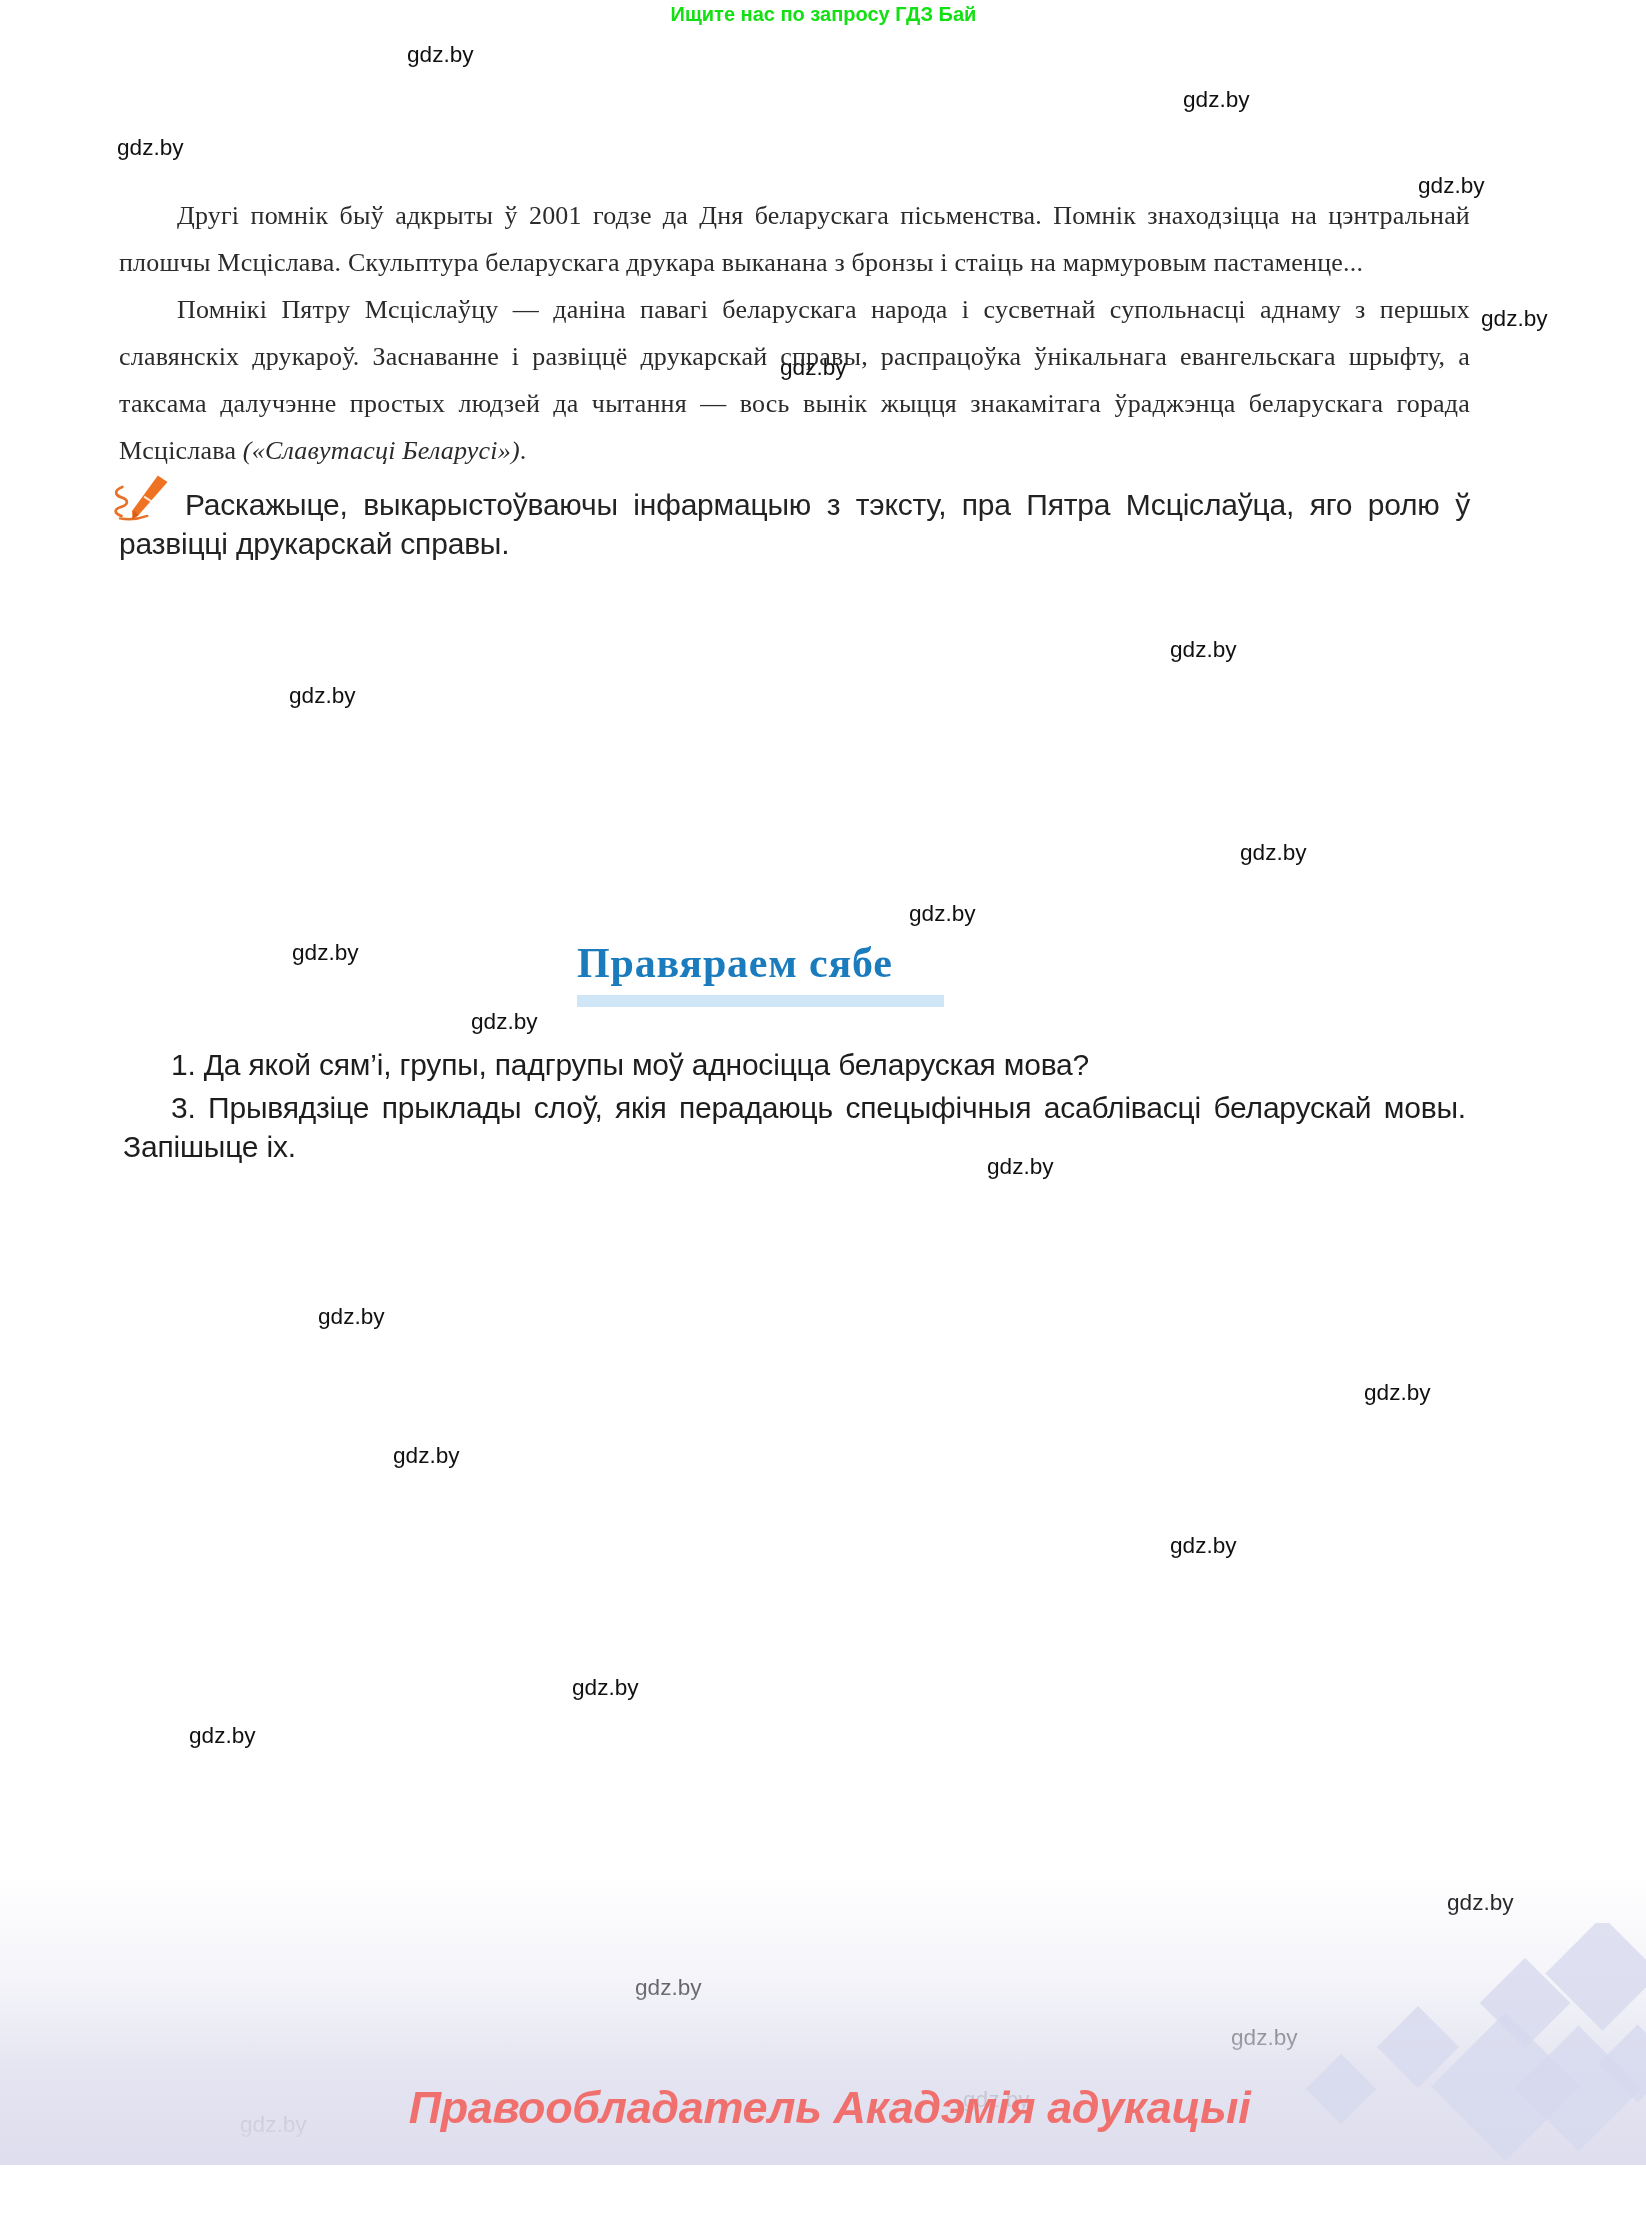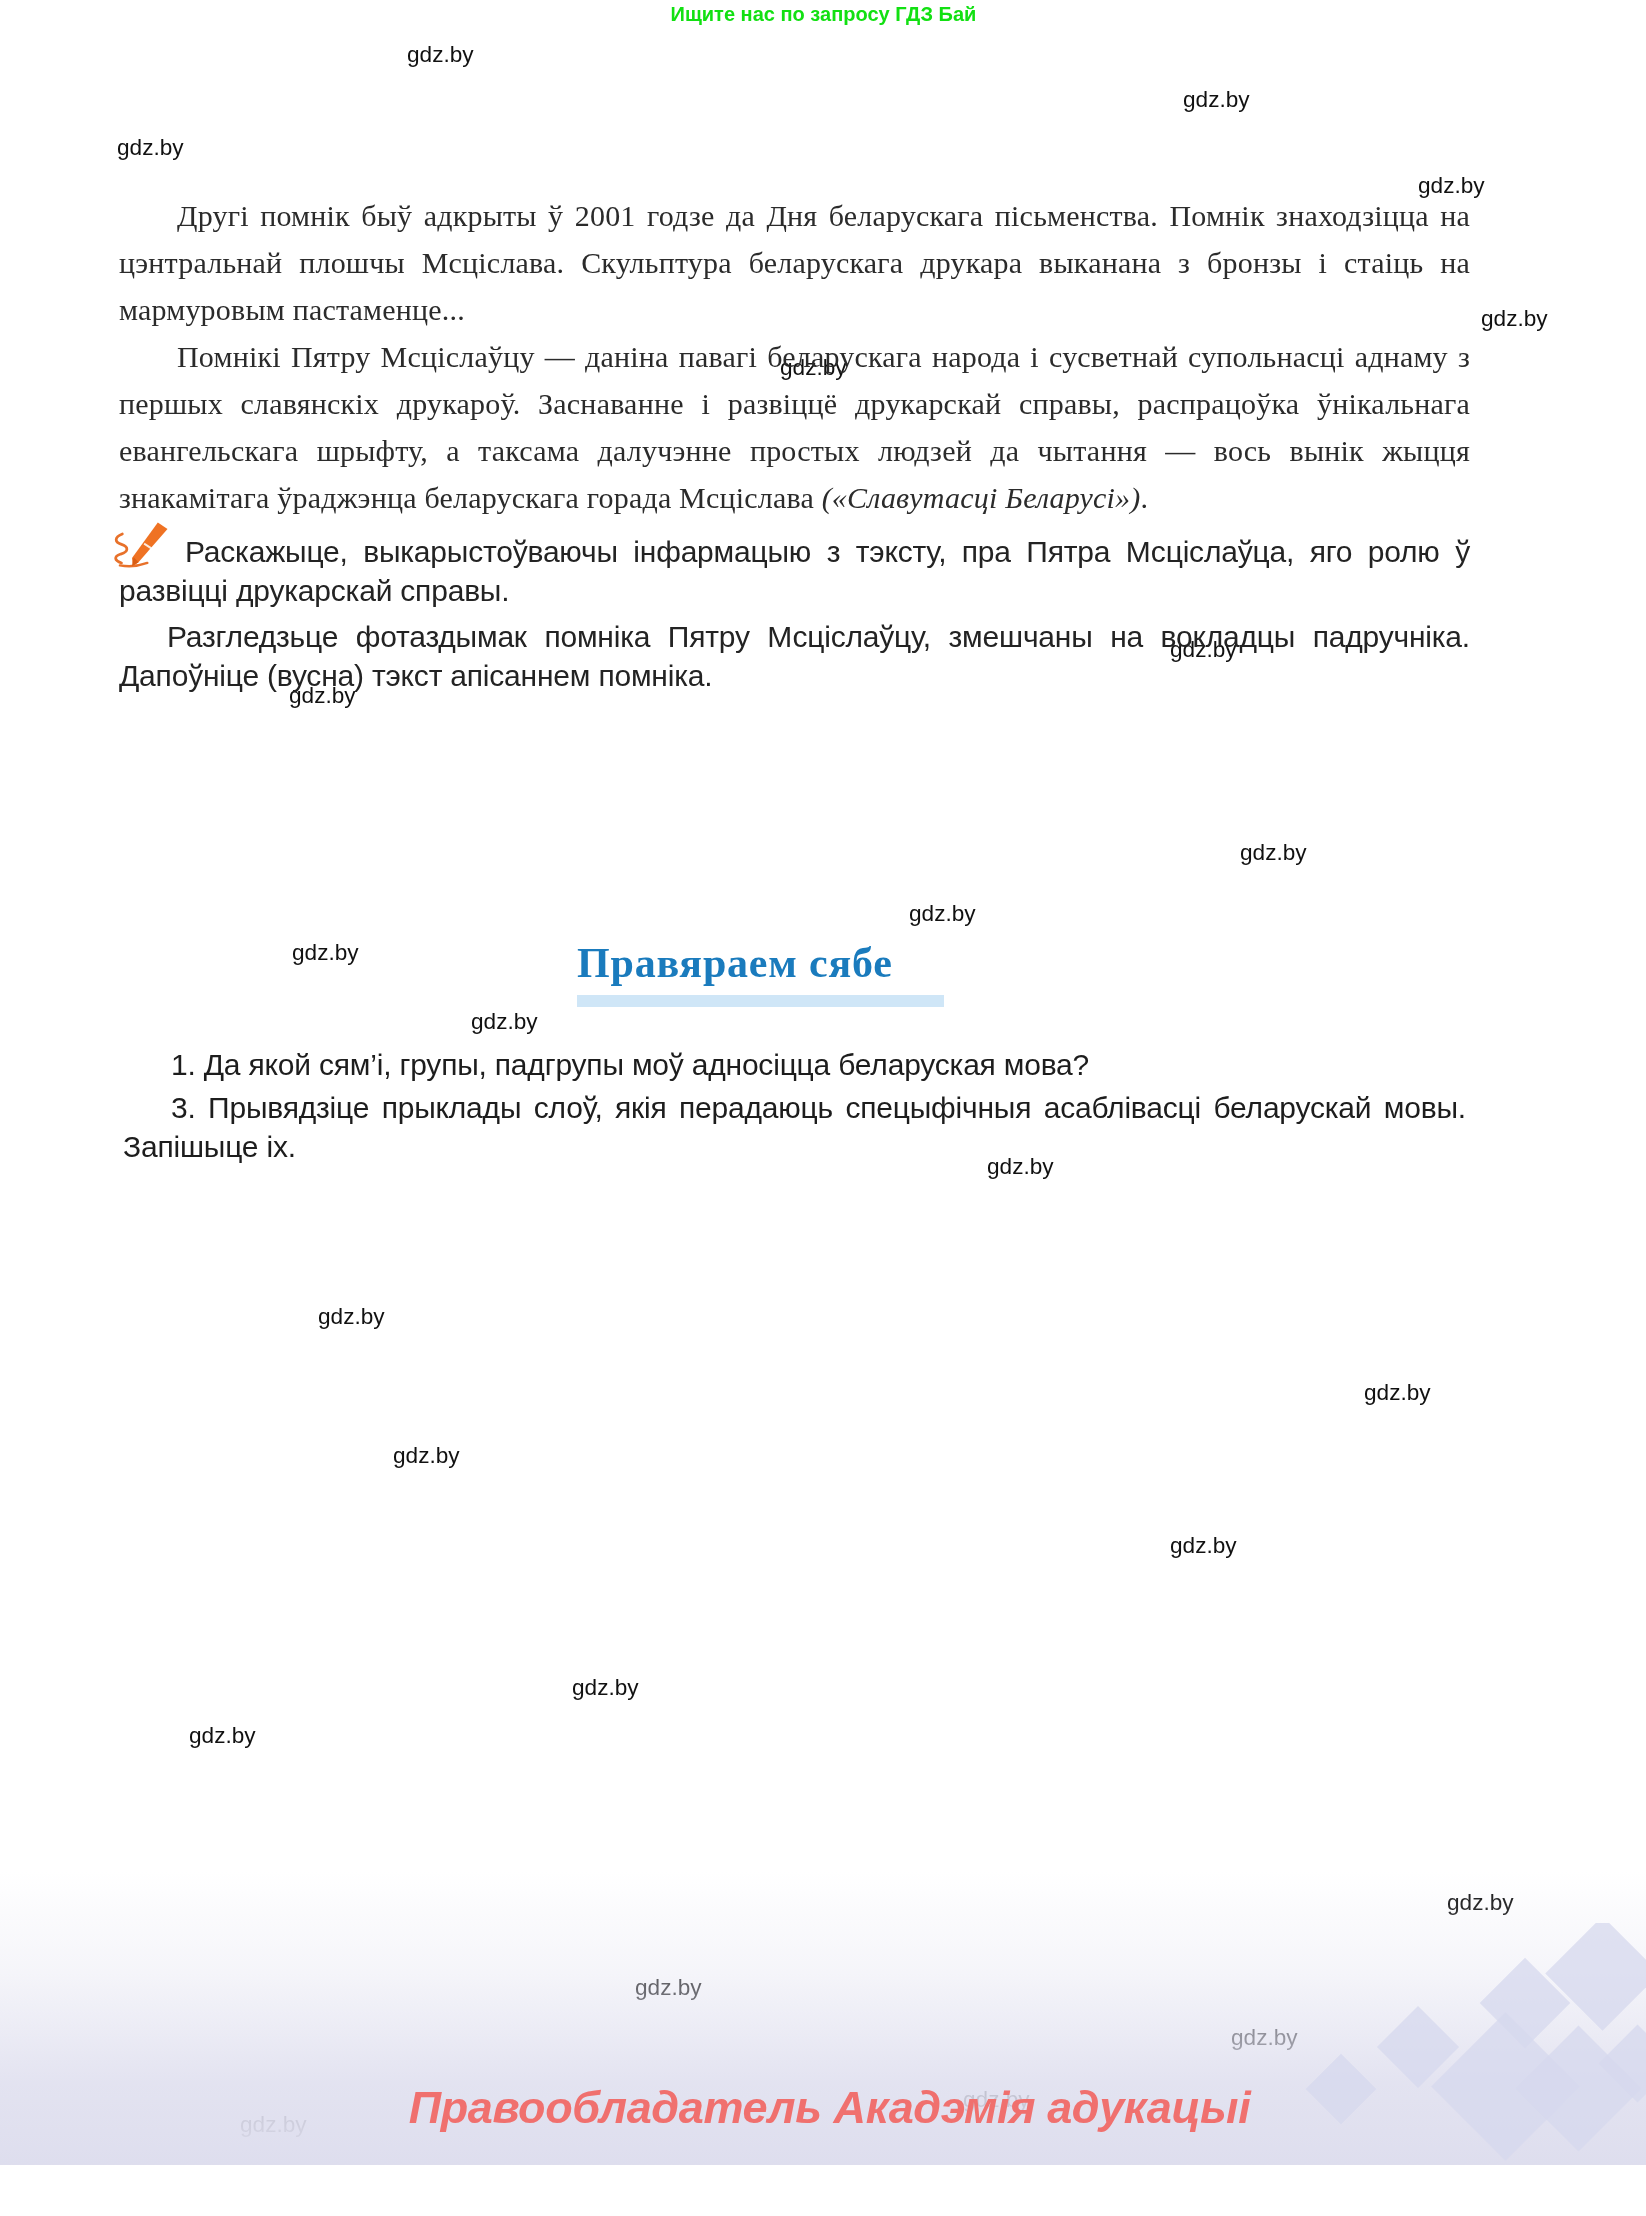--- a/index.html
+++ b/index.html
@@ -50,21 +50,21 @@
   .content {
     position: absolute;
     left: 119px;
     top: 192px;
     width: 1351px;
   }
 
   p.serif {
     margin: 0;
     font-family: "Liberation Serif", serif;
-    font-size: 30px;
+    font-size: 26px;
     line-height: 47px;
     color: #2b2b2b;
     text-align: justify;
     text-indent: 58px;
     letter-spacing: 0.2px;
   }
   p.serif .ital {
     font-style: italic;
   }
 
@@ -243,21 +243,20 @@
 
         <path d="M28 45 L26 56 L34 51 Z" fill="#d95d14"></path>
 
         <path d="M41 28 L50 34" stroke="#ffffff" stroke-width="2.4" opacity="0.85"></path>
       </svg>
       <p class="sans task">Раскажыце, выкарыстоўваючы інфармацыю з тэксту, пра Пятра Мсціслаўца, яго ролю ў развіцці друкарскай справы.</p>
     </div>
 
     <div class="para-gap-sm"></div>
 
-    <p class="sans">Разгледзьце фотаздымак помніка Пятру Мсціслаўцу, змешчаны на вокладцы падручніка. Дапоўніце (вусна) тэкст апісаннем помніка.</p>
   </div>
 
   <div class="section-head-wrap">
     <div class="section-head">Правяраем сябе</div>
     <div class="section-rule"></div>
   </div>
 
   <div class="questions" id="questions-list">
       <p class="q">1. Да якой сям’і, групы, падгрупы моў адносіцца беларуская мова?</p>
       <p class="q">3. Прывядзіце прыклады слоў, якія перадаюць спецыфічныя асаблівасці бе­ларускай мовы. Запішыце іх.</p>

